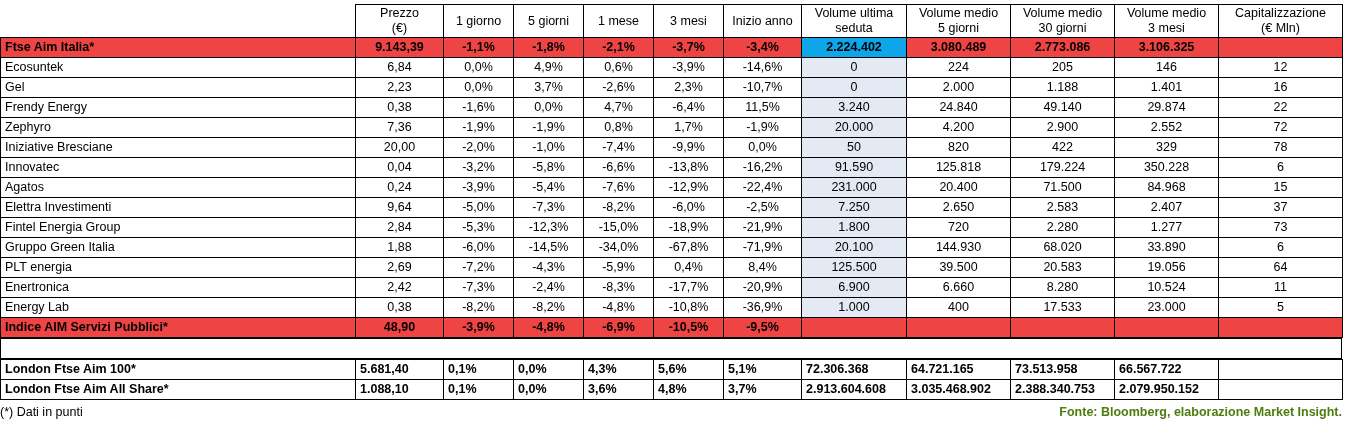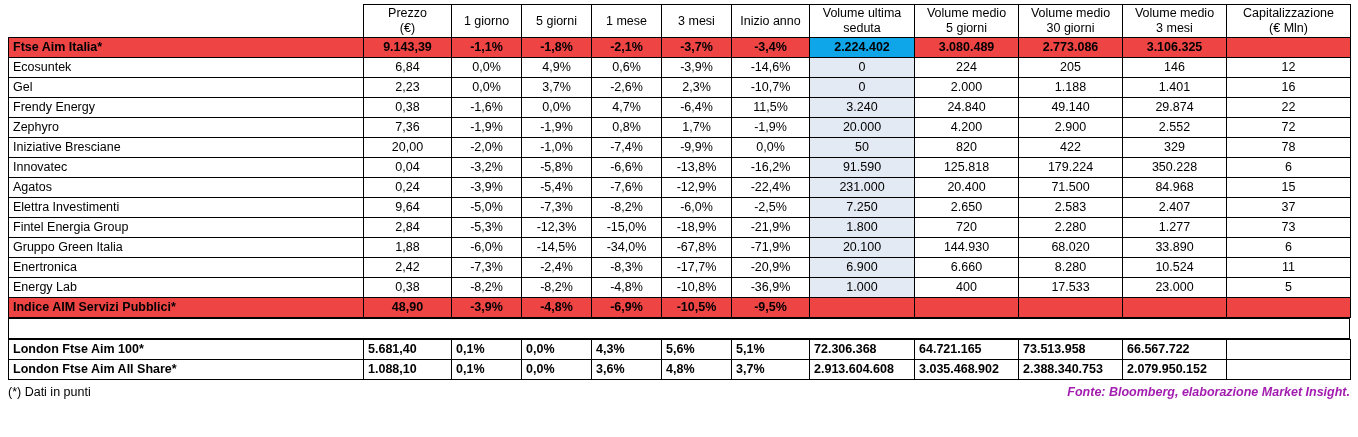--- a/index.html
+++ b/index.html
@@ -13,21 +13,21 @@
     font-family: "Liberation Sans", sans-serif;
     font-size: 12.5px;
     color: #000000;
     overflow: hidden;
   }
   .sheet {
     position: relative;
     width: 1140px;
     height: 437px;
     box-sizing: border-box;
-    padding: 4px 8px 0 8px;
+    padding: 4px 8px 0 0;
   }
   table.grid {
     border-collapse: collapse;
     table-layout: fixed;
     width: 1342px;
   }
   table.grid td, table.grid th {
     border: 1px solid #000000;
     padding: 1px 4px;
     font-weight: normal;
@@ -98,23 +98,22 @@
     align-items: baseline;
     width: 1342px;
     margin-top: 5px;
     font-size: 12.5px;
   }
   .footer .note {
     font-weight: normal;
     color: #000;
   }
   .footer .source {
-    font-style: italic;
     font-weight: bold;
-    color: #a21caf;
+    color: #4d7c0f;
   }
 </style>
 </head>
 <body>
 
 <div class="sheet">
 
   <table class="grid">
     <colgroup>
       <col style="width:355px">
@@ -334,20 +333,34 @@
         <td class="num">-34,0%</td>
         <td class="num">-67,8%</td>
         <td class="num">-71,9%</td>
         <td class="num vol">20.100</td>
         <td class="num">144.930</td>
         <td class="num">68.020</td>
         <td class="num">33.890</td>
         <td class="num">6</td>
       </tr>
 
+      <tr class="data-row">
+        <td class="name">PLT energia</td>
+        <td class="num">2,69</td>
+        <td class="num">-7,2%</td>
+        <td class="num">-4,3%</td>
+        <td class="num">-5,9%</td>
+        <td class="num">0,4%</td>
+        <td class="num">8,4%</td>
+        <td class="num vol">125.500</td>
+        <td class="num">39.500</td>
+        <td class="num">20.583</td>
+        <td class="num">19.056</td>
+        <td class="num">64</td>
+      </tr>
 
       <tr class="data-row">
         <td class="name">Enertronica</td>
         <td class="num">2,42</td>
         <td class="num">-7,3%</td>
         <td class="num">-2,4%</td>
         <td class="num">-8,3%</td>
         <td class="num">-17,7%</td>
         <td class="num">-20,9%</td>
         <td class="num vol">6.900</td>

